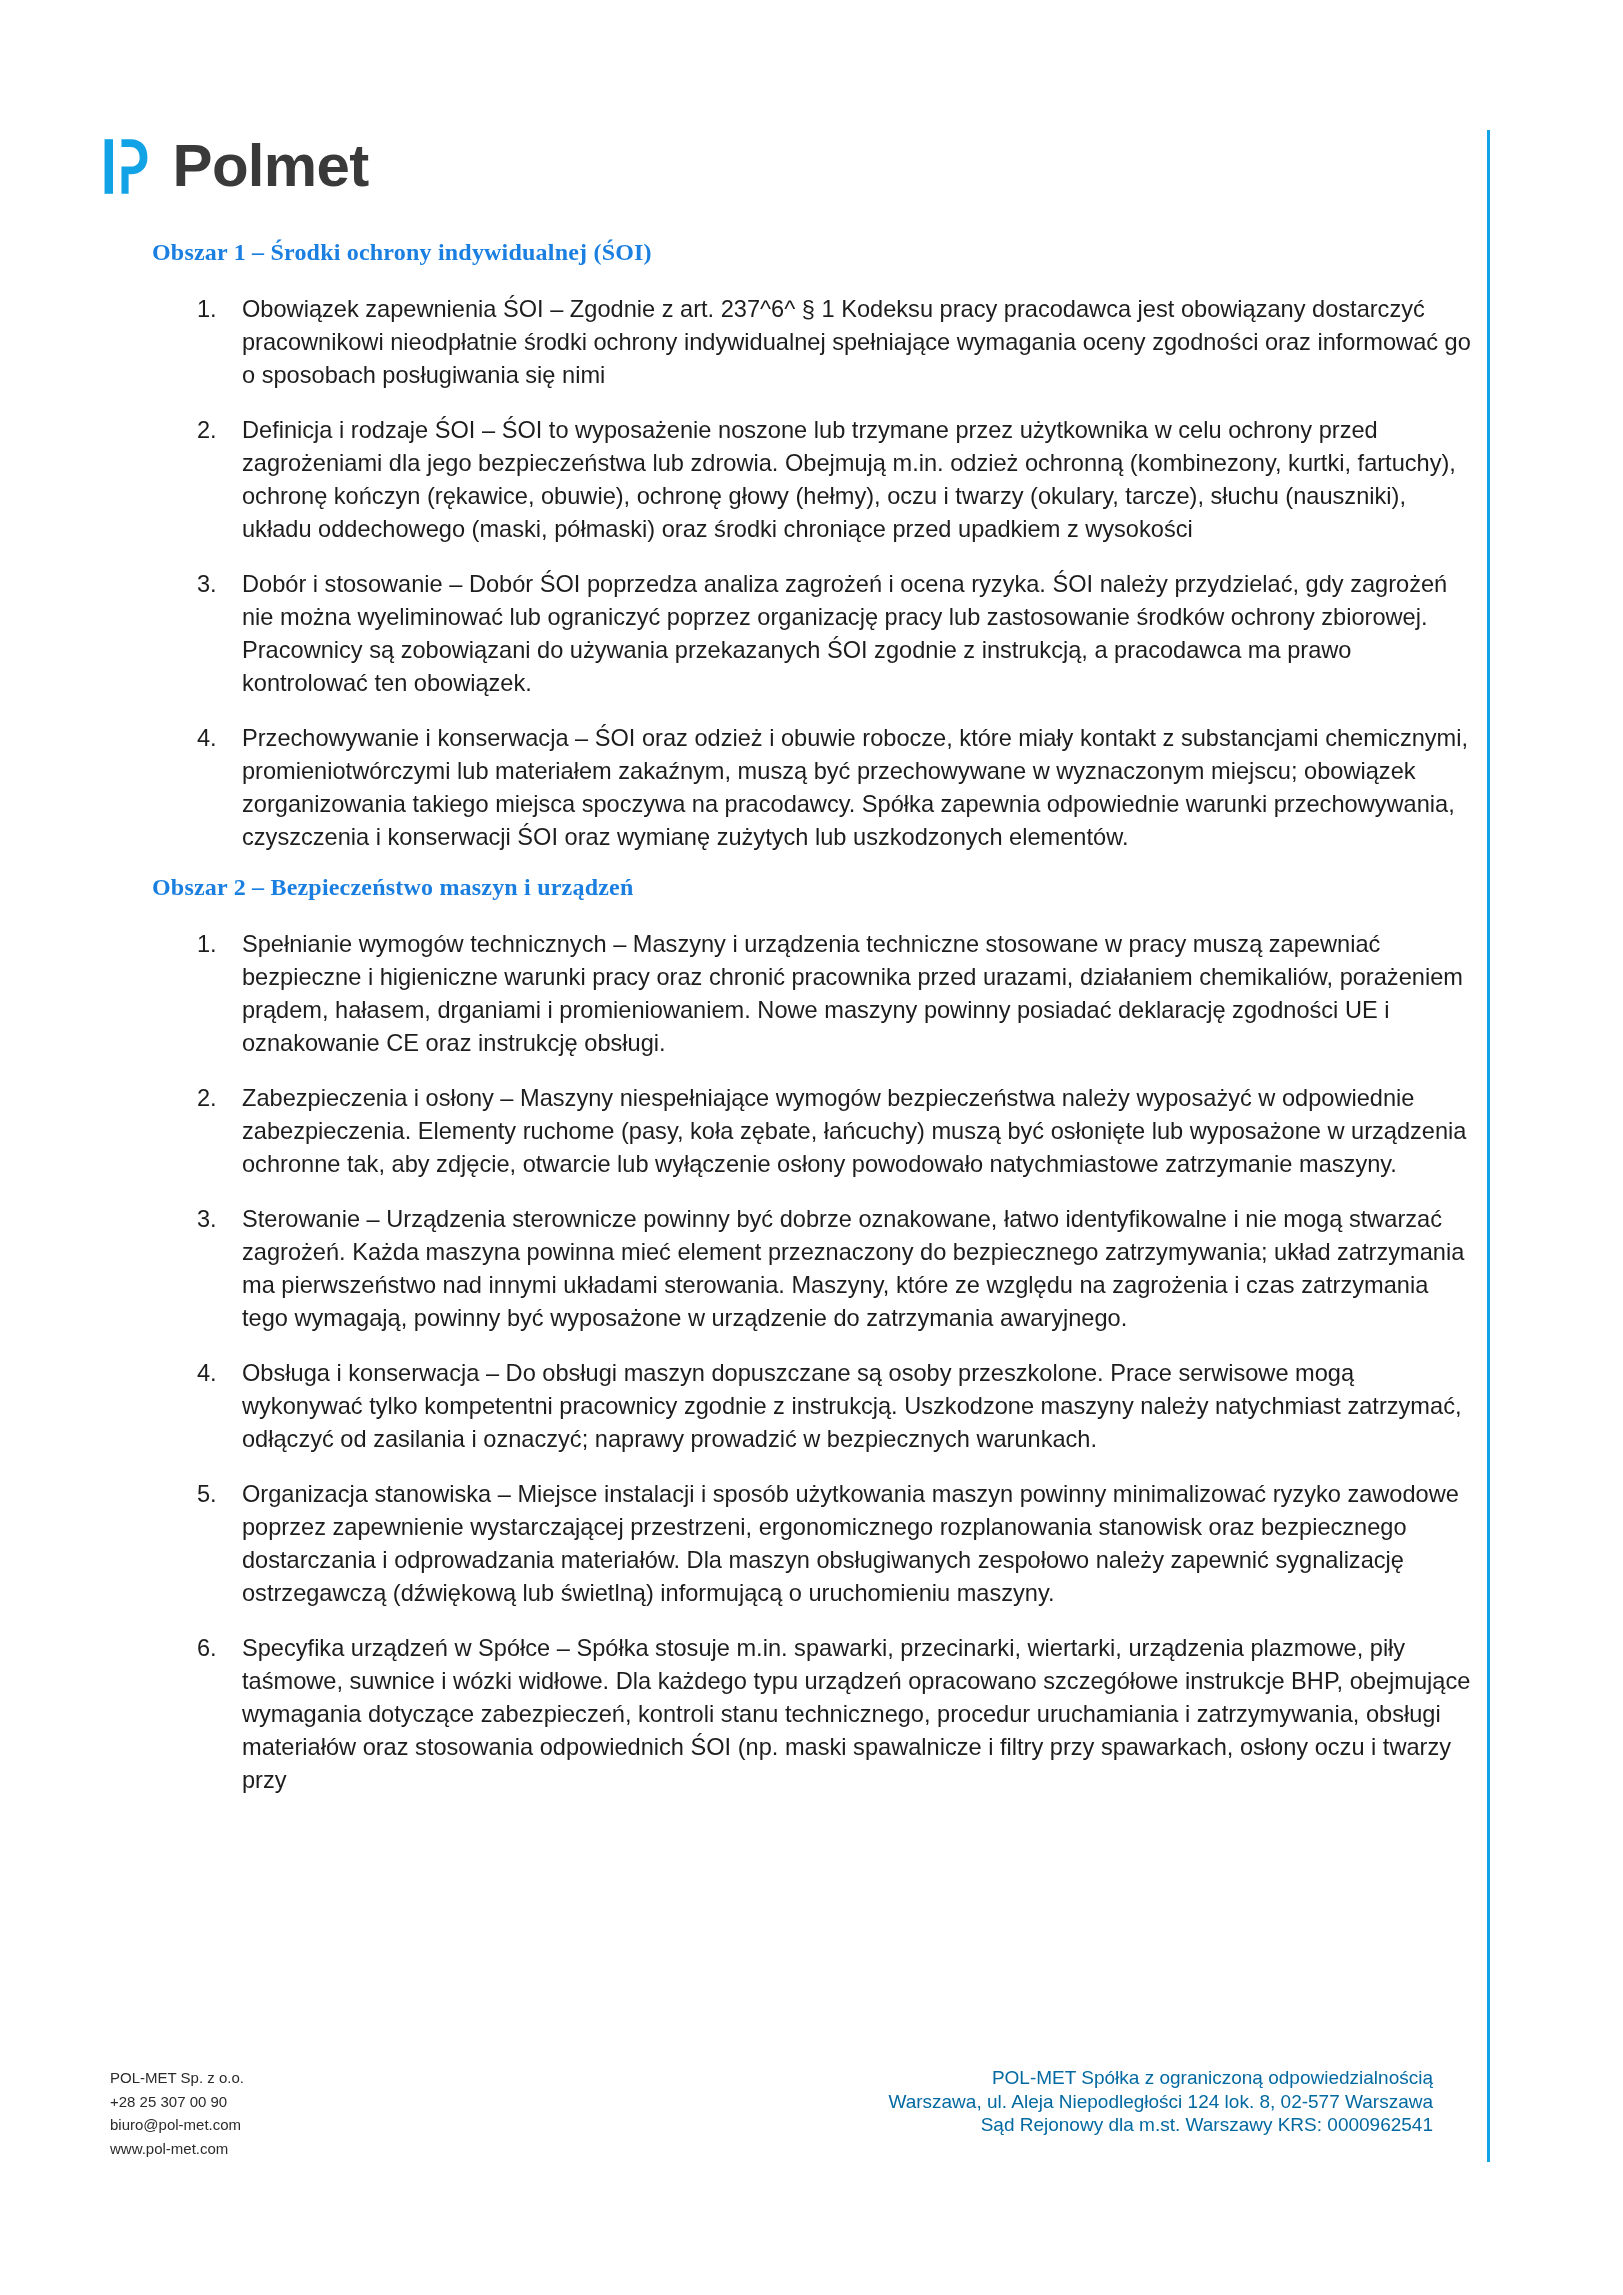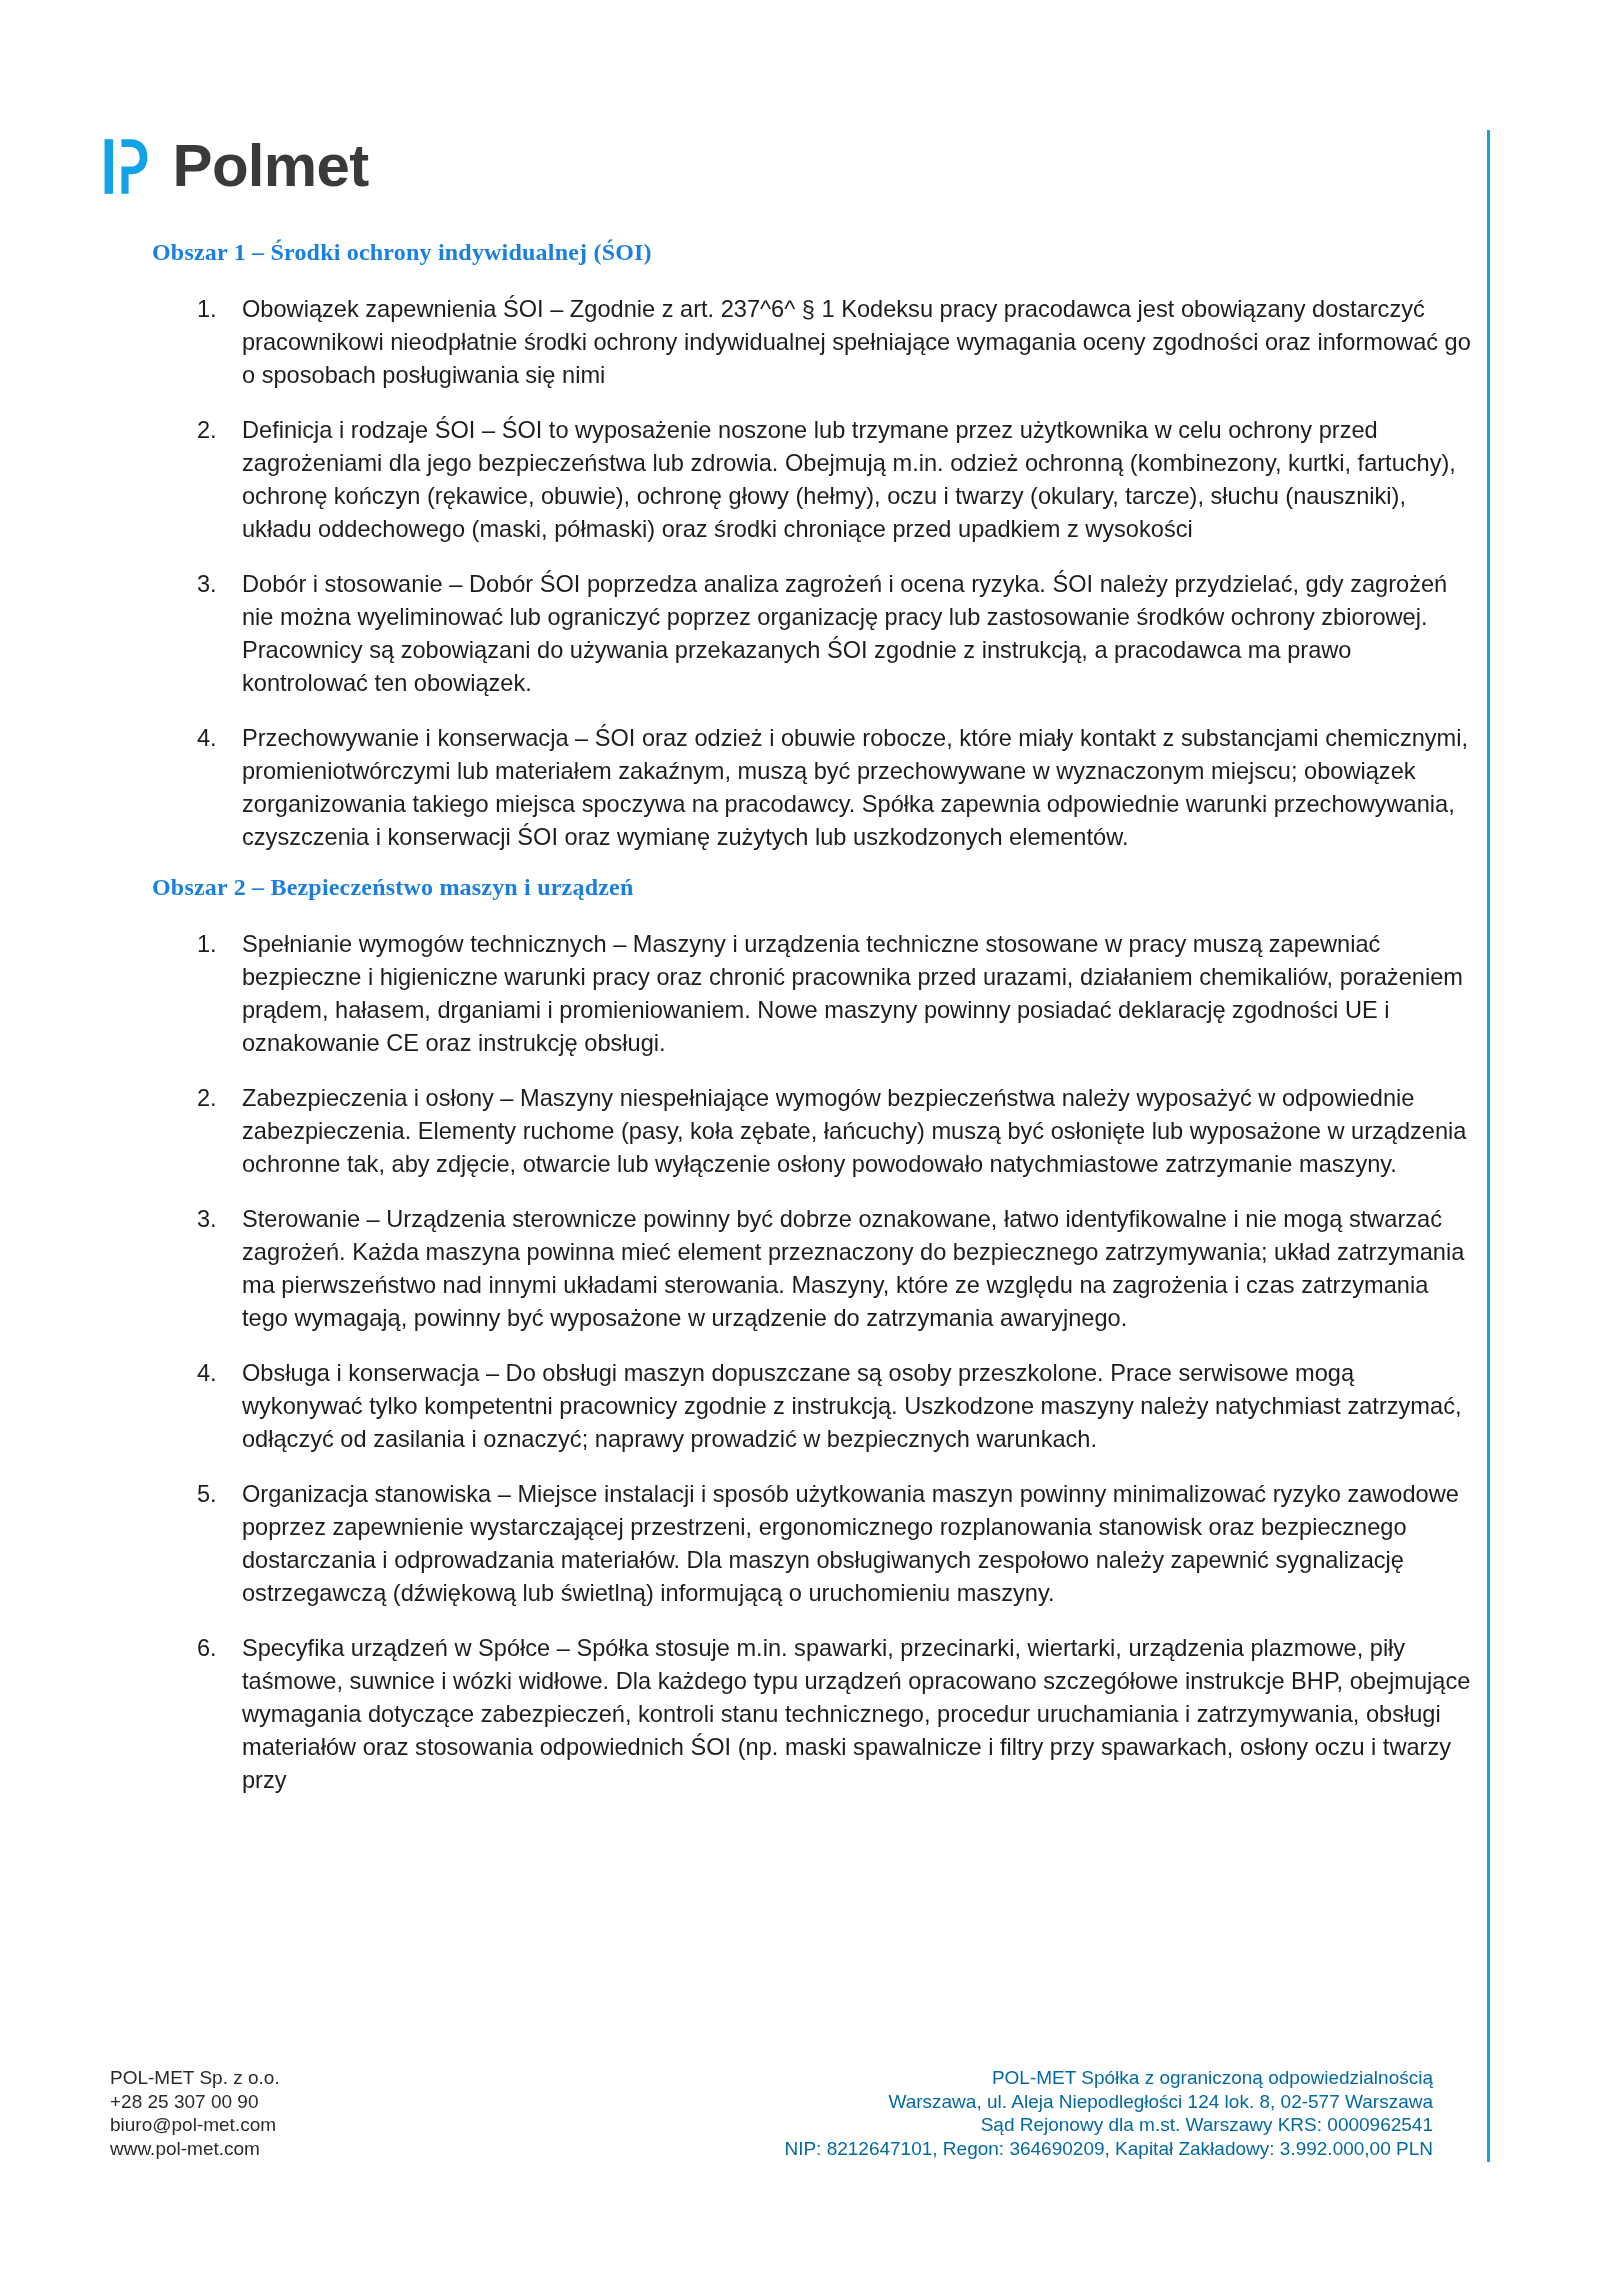--- a/index.html
+++ b/index.html
@@ -15,21 +15,21 @@
   .section-heading { font-size:24px; color:#1a7fe0; margin:0; line-height:31px; letter-spacing:0.2px;font-family:Liberation Serif, serif; }
   .list { list-style:none; margin:0; padding:0; }
   .item { position:relative; padding-left:90px; font-size:23.6px; line-height:33px; margin:0; }
   .item .num { position:absolute; left:45px; top:0; }
   #s1-heading { margin-bottom:25px; }
   #s1 .item { margin-bottom:22px; }
   #s2-heading { margin-top:-3.9px; margin-bottom:25px; }
   #s2 .item { margin-bottom:22px; }
   #s2 .item:last-child { margin-bottom:0; }
 
-  .footer-left { position:absolute; left:110px; top:2066px; font-size:19px; line-height:23.6px; color:#2a2a2a; }
+  .footer-left { position:absolute; left:110px; top:2066px; font-size:15px; line-height:23.6px; color:#2a2a2a; }
   .footer-right { position:absolute; right:191px; top:2066px; font-size:19px; line-height:23.6px; color:#0369a1; text-align:right; }
   .footer-left div, .footer-right div { white-space:nowrap; }
 </style>
 </head>
 <body>
 
 <div class="logo">
   <span class="logo-mark">
     <svg viewBox="0 0 70 100">
       <rect x="2" y="8" width="13" height="84" fill="#12a3e6"></rect>
@@ -65,15 +65,14 @@
   <div>POL-MET Sp. z o.o.</div>
   <div>+28 25 307 00 90</div>
   <div>biuro@pol-met.com</div>
   <div>www.pol-met.com</div>
 </div>
 
 <div class="footer-right">
   <div>POL-MET Spółka z ograniczoną odpowiedzialnością</div>
   <div>Warszawa, ul. Aleja Niepodległości 124 lok. 8, 02-577 Warszawa</div>
   <div>Sąd Rejonowy dla m.st. Warszawy KRS: 0000962541</div>
-  <div>NIP: 8212647101, Regon: 364690209, Kapitał Zakładowy: 3.992.000,00 PLN</div>
 </div>
 
 
 </body></html>

